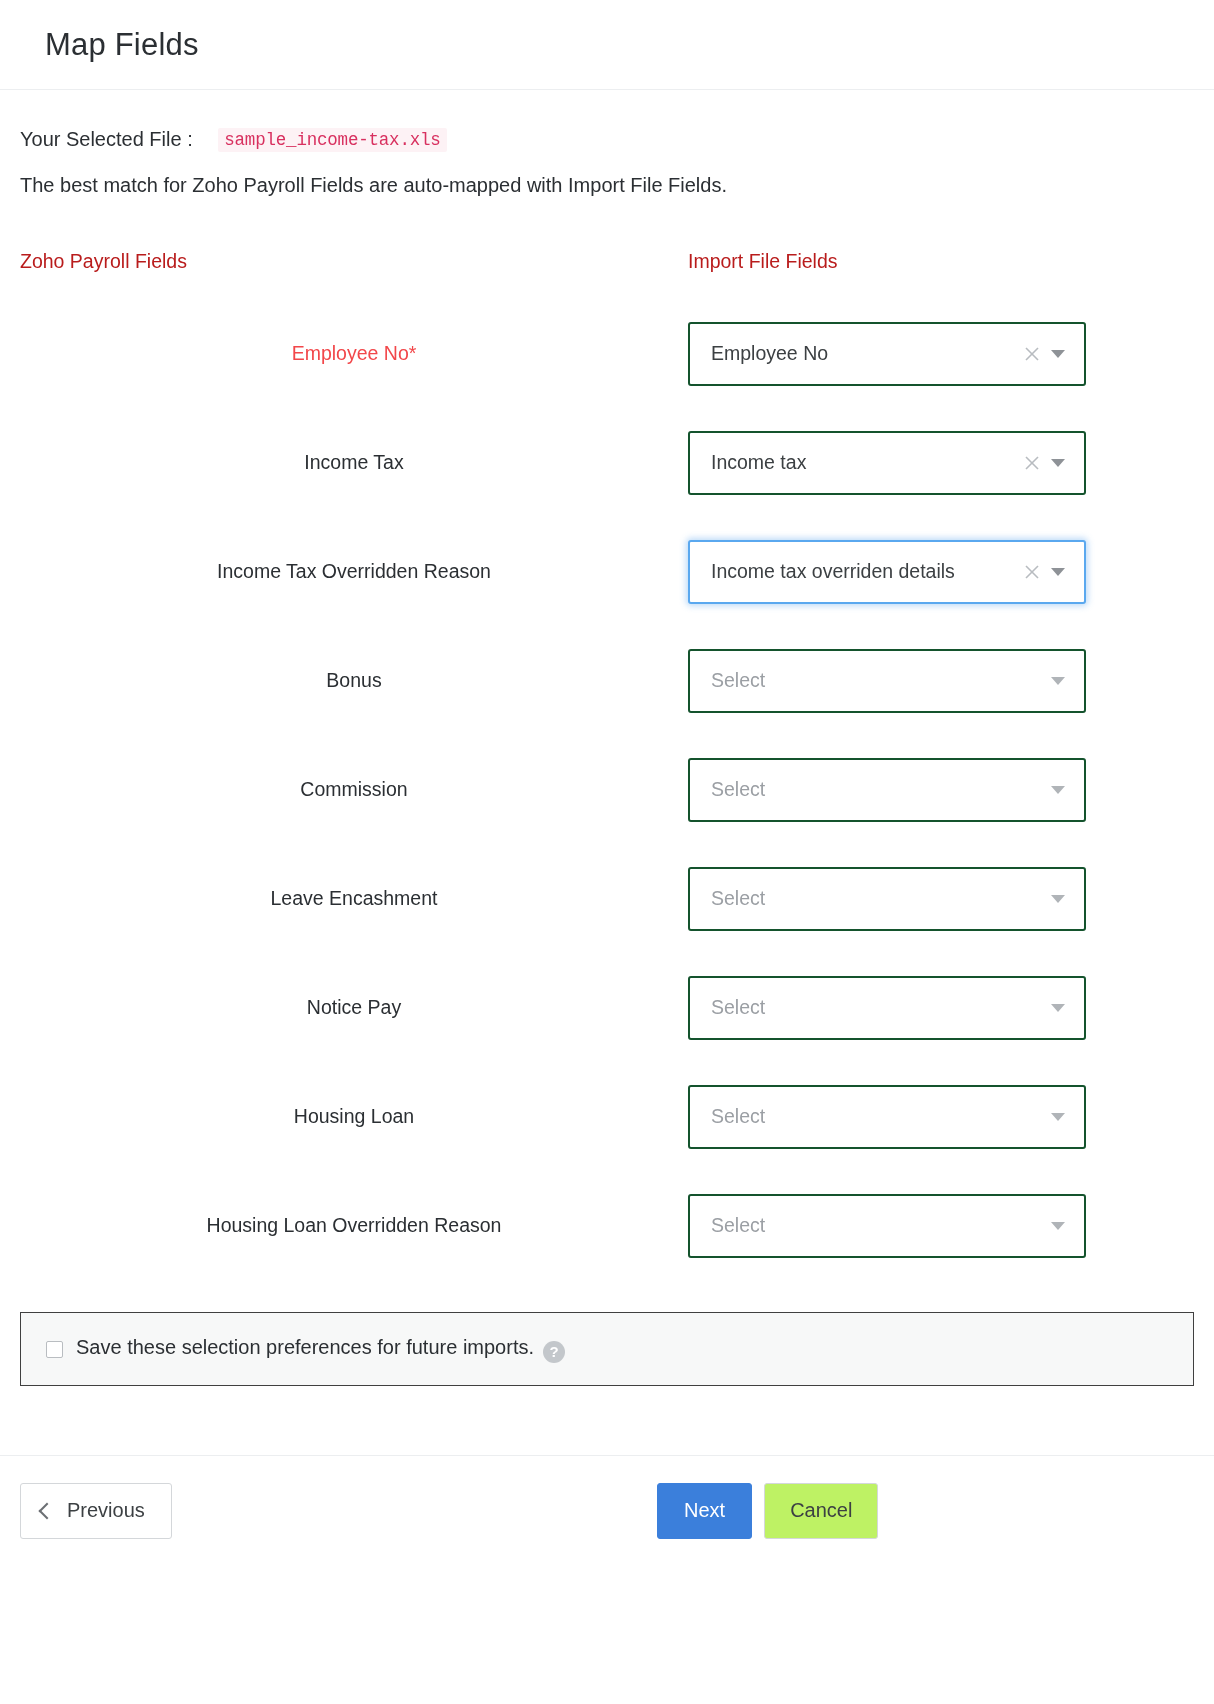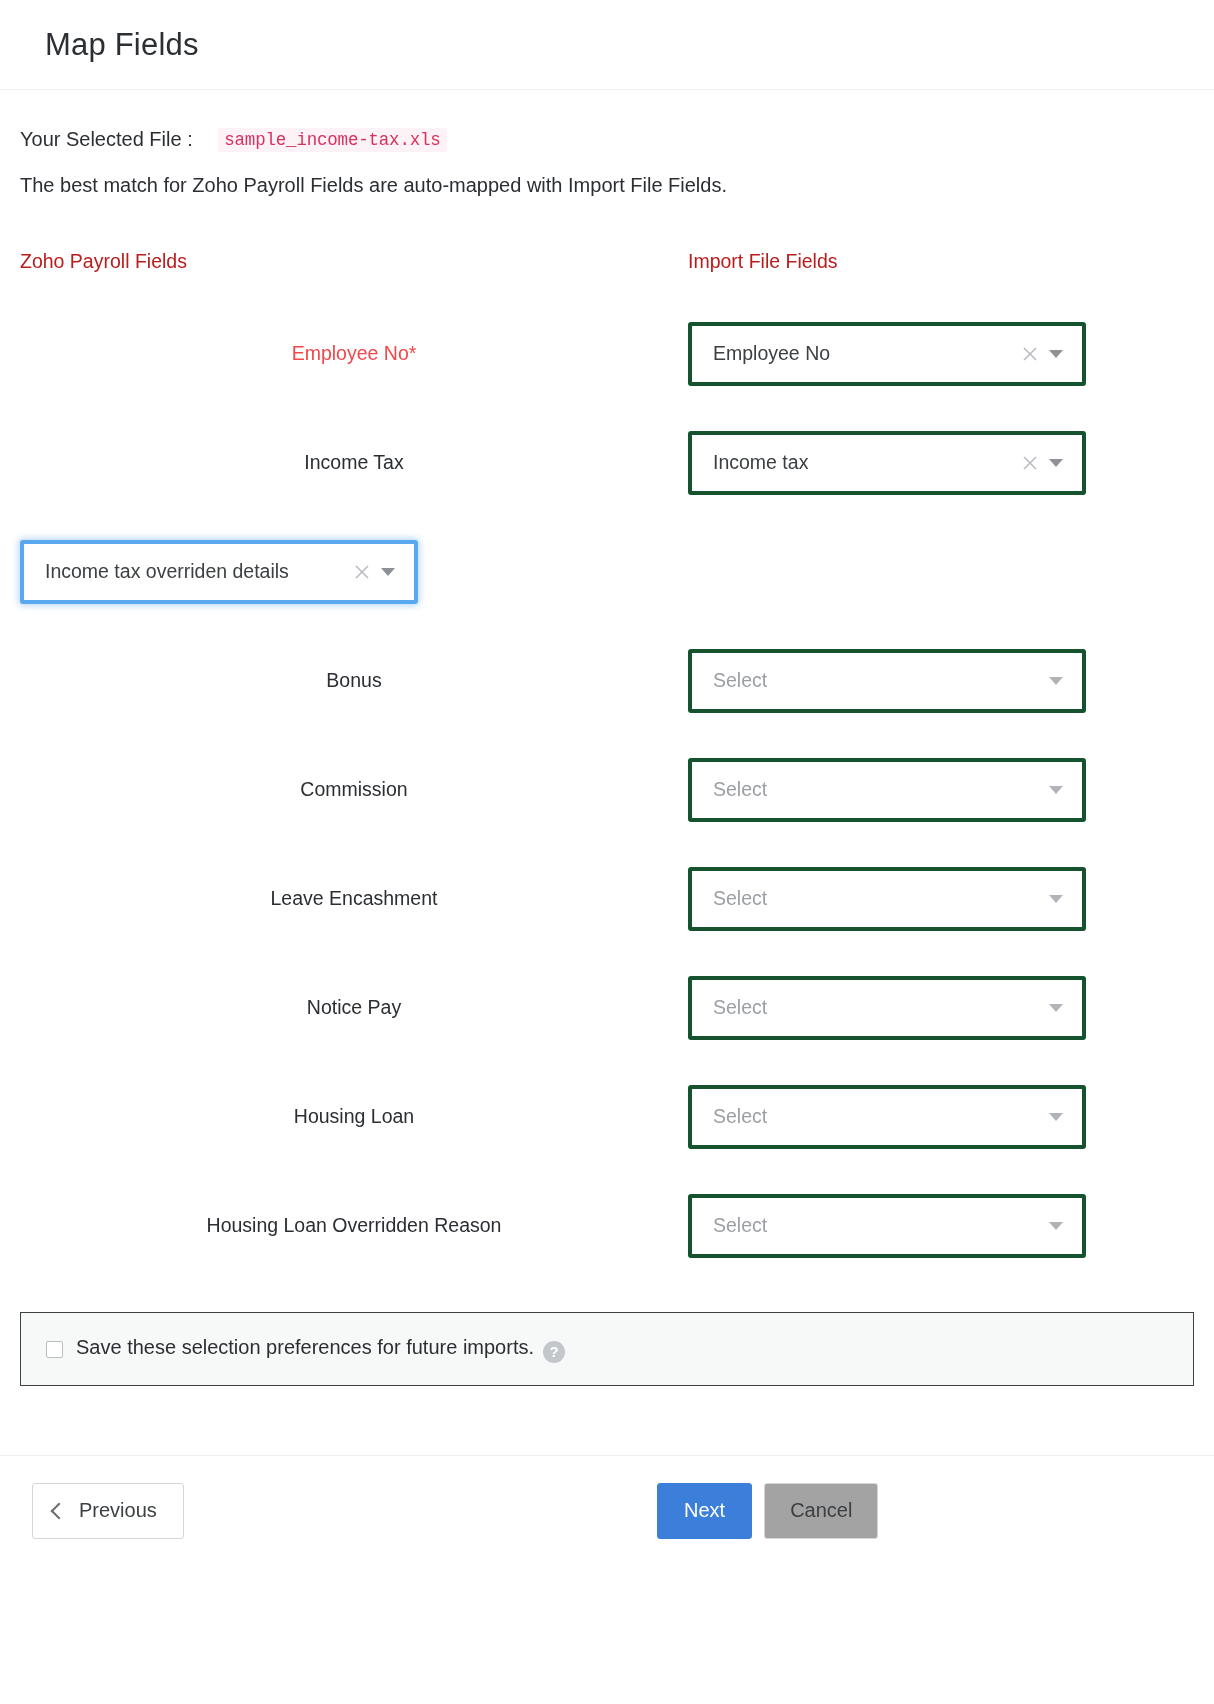--- a/index.html
+++ b/index.html
@@ -87,21 +87,21 @@
     color: #2b2f33;
     text-align: center;
   }
   .field-label.required { color: #f2474a; }
 
   .select-wrap { width: 398px; }
 
   .select-box {
     position: relative;
     height: 64px;
-    border: 4px solid #14532d;
+    border: 2px solid #14532d;
     border-radius: 3px;
     background: #fff;
     display: flex;
     align-items: center;
     padding: 0 12px 0 21px;
     cursor: pointer;
     justify-content: space-between;
   }
   .select-box.focused {
     border-color: #5aa8ef;
@@ -187,21 +187,21 @@
 
   
   .footer {
     position: absolute;
     left: 0; right: 0;
     top: 1455px;
     height: 110px;
     border-top: 1px solid #eceef0;
     display: flex;
     align-items: center;
-    padding: 0 32px;
+    padding: 0 20px;
   }
   .btn {
     font-family: "Liberation Sans", sans-serif;
     font-size: 20px;
     border-radius: 3px;
     cursor: pointer;
     display: inline-flex;
     align-items: center;
     justify-content: center;
   }
@@ -230,21 +230,21 @@
   .btn-next {
     height: 56px;
     padding: 0 26px;
     background: #3b7fdb;
     border: 1px solid #3b7fdb;
     color: #ffffff;
   }
   .btn-cancel {
     height: 56px;
     padding: 0 25px;
-    background: #a3a3a3;
+    background: #bef264;
     border: 1px solid #d4d7da;
     color: #3c4043;
   }
 </style>
 </head>
 <body>
 
 <div class="page-header">
   <div class="page-title">Map Fields</div>
 </div>
@@ -292,20 +292,21 @@
                 <line x1="16" y1="4" x2="4" y2="16" stroke="#b8bcc0" stroke-width="1.6"></line>
               </svg>
             </span>
             <span class="caret">
               <i></i>
             </span>
           </div>
         </div>
       </div>
       <div class="map-row">
+        <div class="field-label">Income Tax Overridden Reason</div>
         <div class="select-wrap">
           <div class="select-box focused">
             <div class="select-value">Income tax overriden details</div>
             <span class="clear-icon">
               <svg width="20" height="20" viewBox="0 0 20 20">
                 <line x1="4" y1="4" x2="16" y2="16" stroke="#b8bcc0" stroke-width="1.6"></line>
                 <line x1="16" y1="4" x2="4" y2="16" stroke="#b8bcc0" stroke-width="1.6"></line>
               </svg>
             </span>
             <span class="caret">

